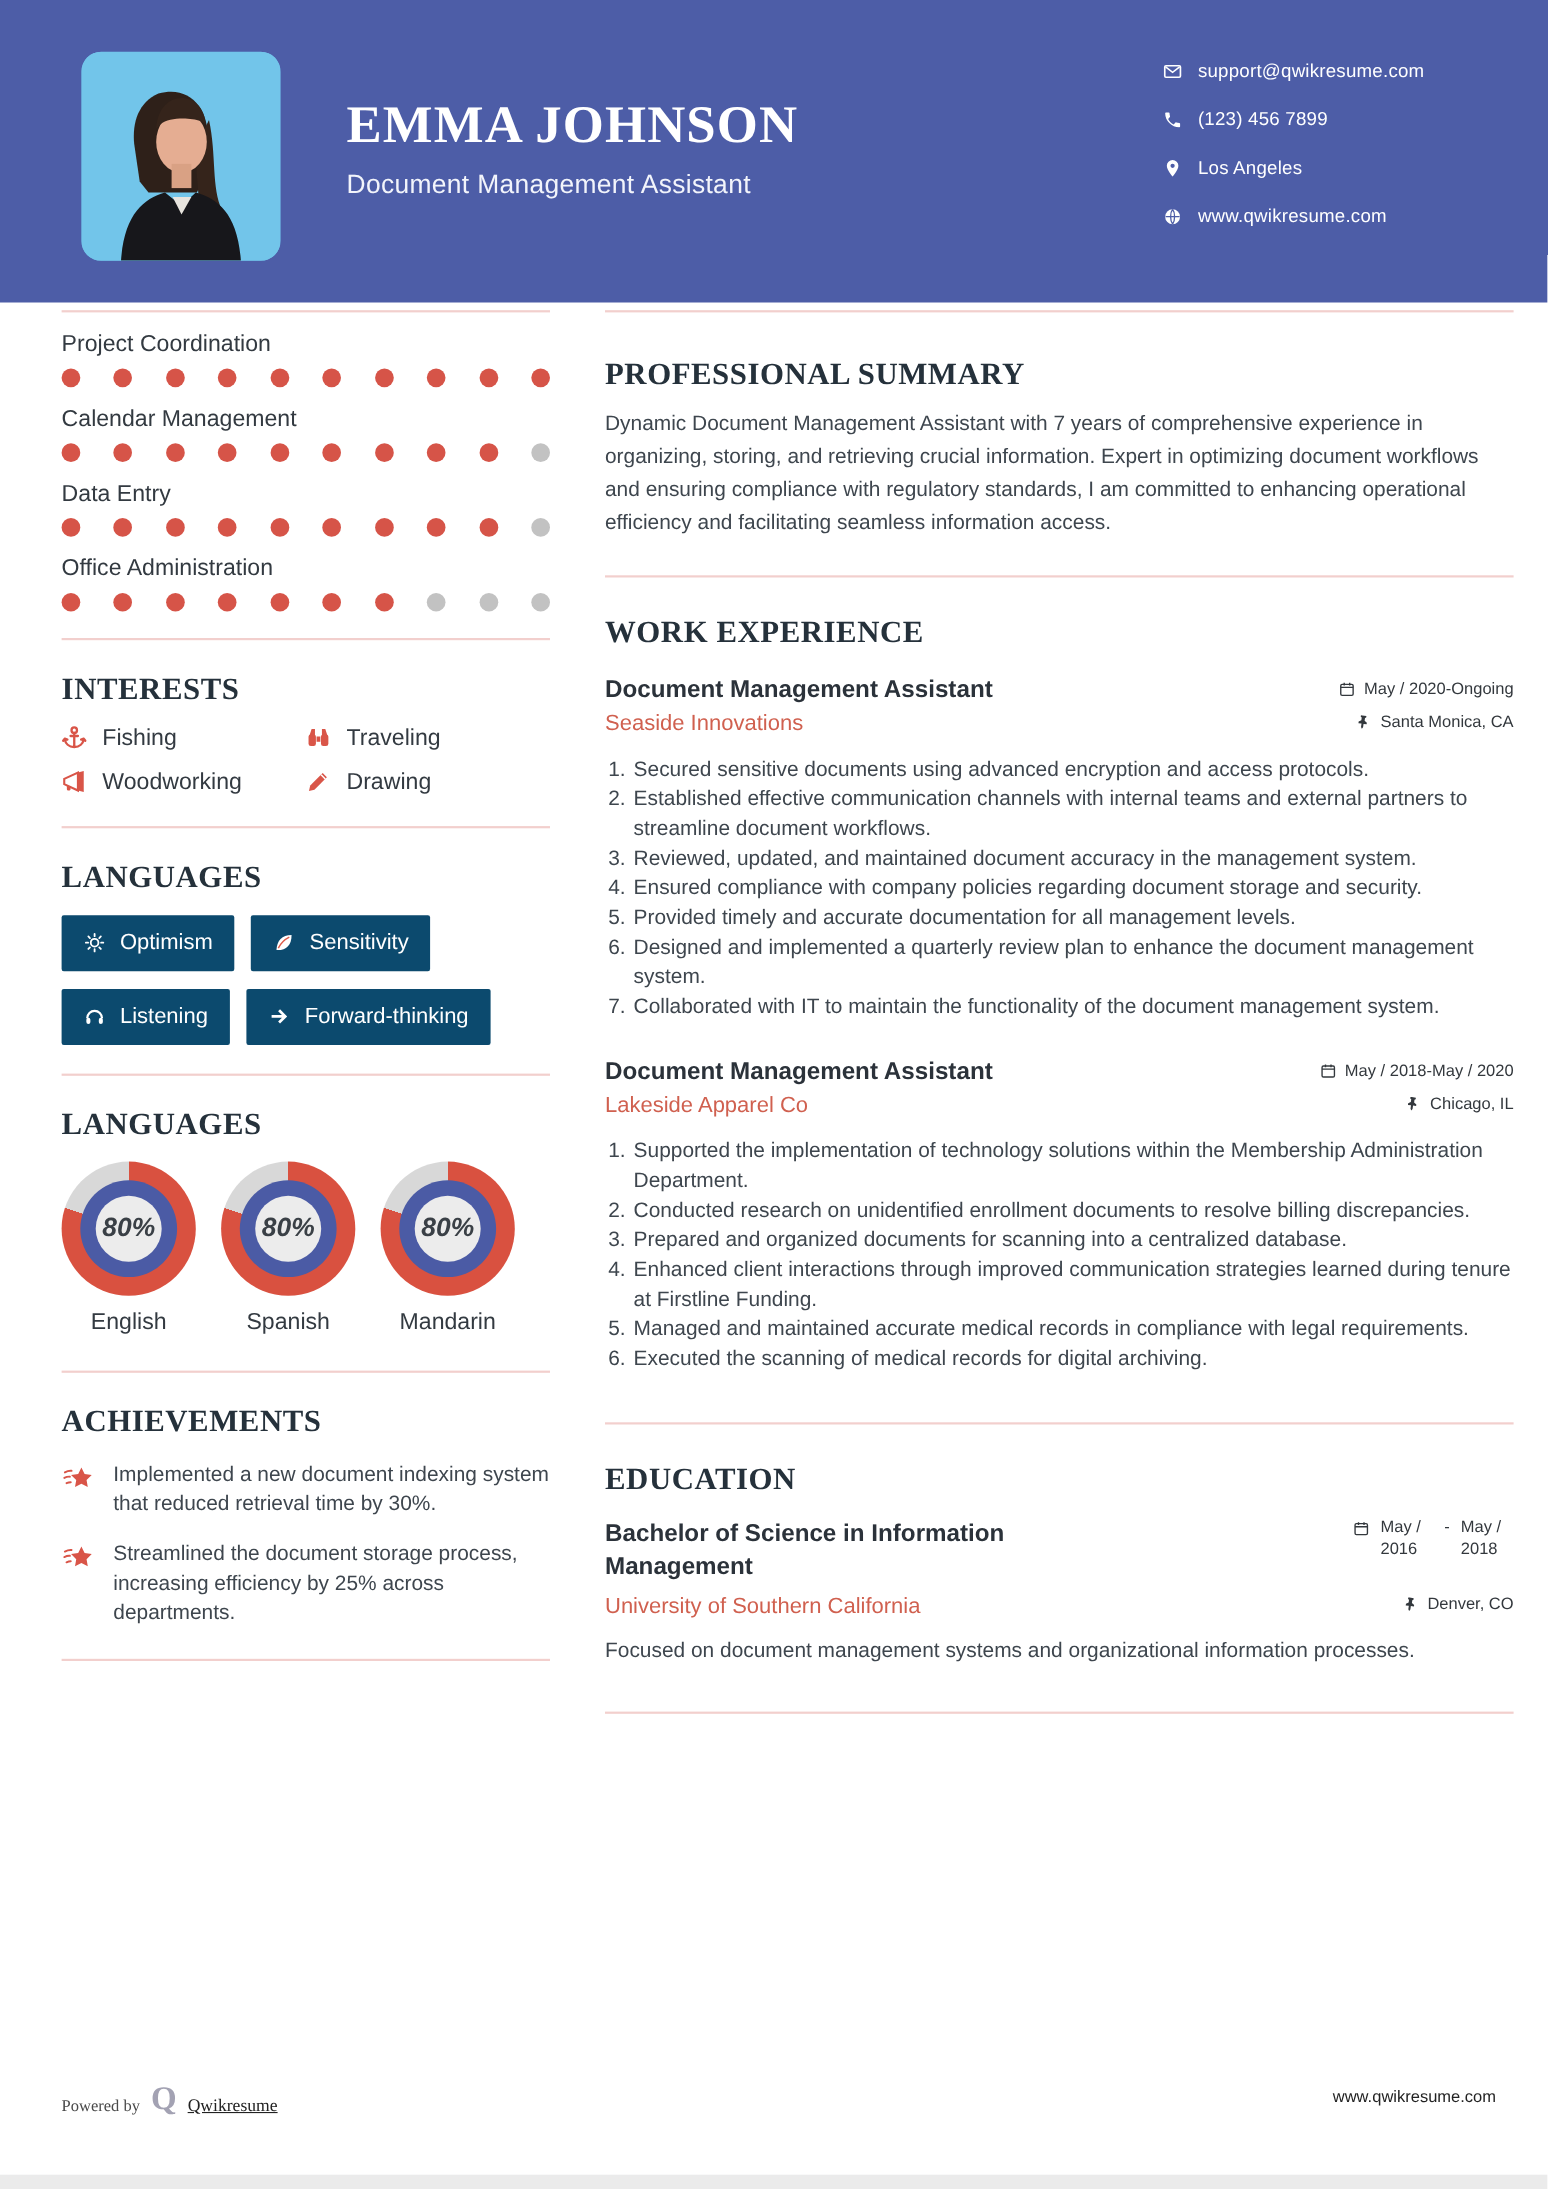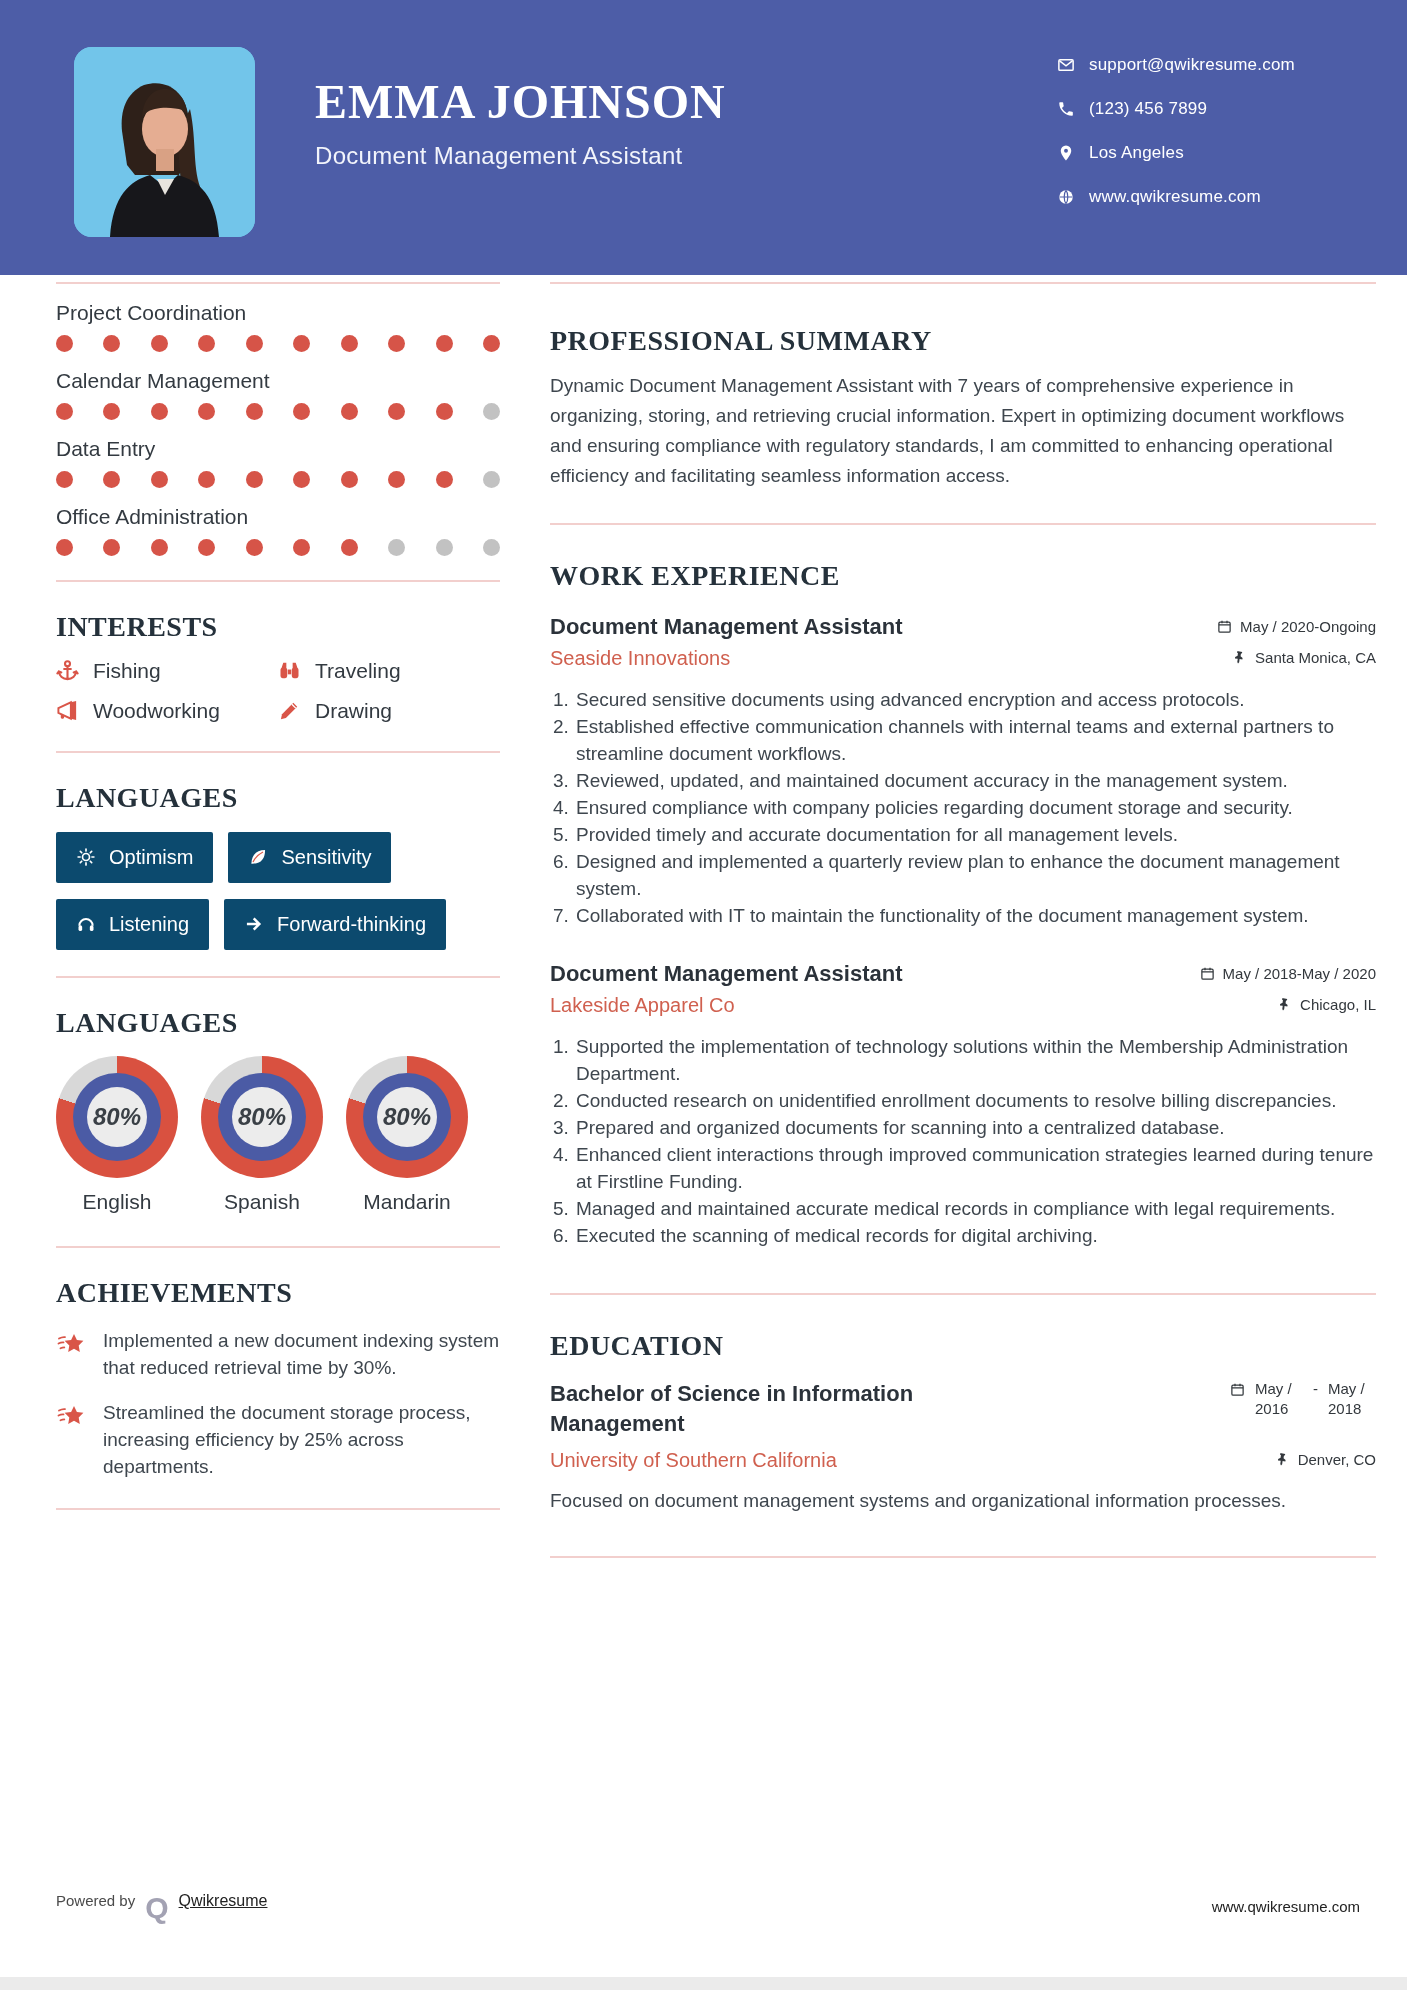--- a/index.html
+++ b/index.html
@@ -5,21 +5,21 @@
   * { margin:0; padding:0; box-sizing:border-box; }
   html,body { background:#fff; }
   body { font-family:"Liberation Sans", sans-serif; width:1407px; }
   .page { position:relative; width:1407px; height:1990px; background:#fff; overflow:hidden; }
 
   
   .header { position:relative; height:275px; background:#4d5da7; }
   .photo { position:absolute; left:74px; top:47px; width:181px; height:190px;
            border-radius:18px; overflow:hidden; background:#72c5ea; }
   .photo svg { display:block; }
-  .name-block { position:absolute; left:315px; top:76px; color:#fff; }
+  .name-block { position:absolute; left:315px; top:88px; color:#fff; }
   .name { font-family:"Liberation Serif", serif; font-weight:700; font-size:48px;
           letter-spacing:1px; line-height:1.1; }
   .job-title { font-size:24px; font-weight:400; margin-top:13px; letter-spacing:0.3px; color:#f2f4fb; }
   .contacts { position:absolute; left:1057px; top:55px; color:#fff; }
   .contact-row { display:flex; align-items:center; gap:14px; margin-bottom:24px; height:20px; }
   .contact-row svg { width:18px; height:18px; flex:0 0 auto; }
   .contact-text { font-size:17px; letter-spacing:0.2px; }
 
   
   .columns { display:flex; gap:50px; padding:0 31px 0 56px; align-items:flex-start; }
@@ -99,21 +99,21 @@
   .edu-dates svg { width:15px; height:15px; margin-top:3px; }
   .edu-date-chunk { width:48px; line-height:20px; }
   .edu-date-dash { line-height:20px; }
   .edu-sub-row { display:flex; justify-content:space-between; align-items:baseline; margin-top:10px; }
   .school { font-size:20px; color:#d0604f; }
   .edu-desc { margin-top:14px; font-size:19px; line-height:30px; color:#3e464e; }
   .education-block .divider { margin-top:40px; }
 
   
   .footer { position:absolute; left:0; right:0; bottom:58px; height:40px; }
-  .footer-left { position:absolute; left:56px; top:0; display:flex; align-items:flex-start; gap:10px; }
+  .footer-left { position:absolute; left:56px; top:0; display:flex; align-items:flex-end; gap:10px;font-family:Liberation Serif, serif; }
   .powered-by { font-size:15px; color:#4a4a4a; }
   .q-logo { font-size:30px; font-weight:700; color:#a3a2b3; line-height:32px; }
   .brand-link { font-size:16px; color:#222; text-decoration:underline; }
   .footer-right { position:absolute; right:47px; top:6px; font-size:15px; color:#222; }
   .page-edge { position:absolute; left:0; right:0; bottom:0; height:13px; background:#ebebeb; }
 </style>
 </head>
 <body>
 
 <div class="page">

